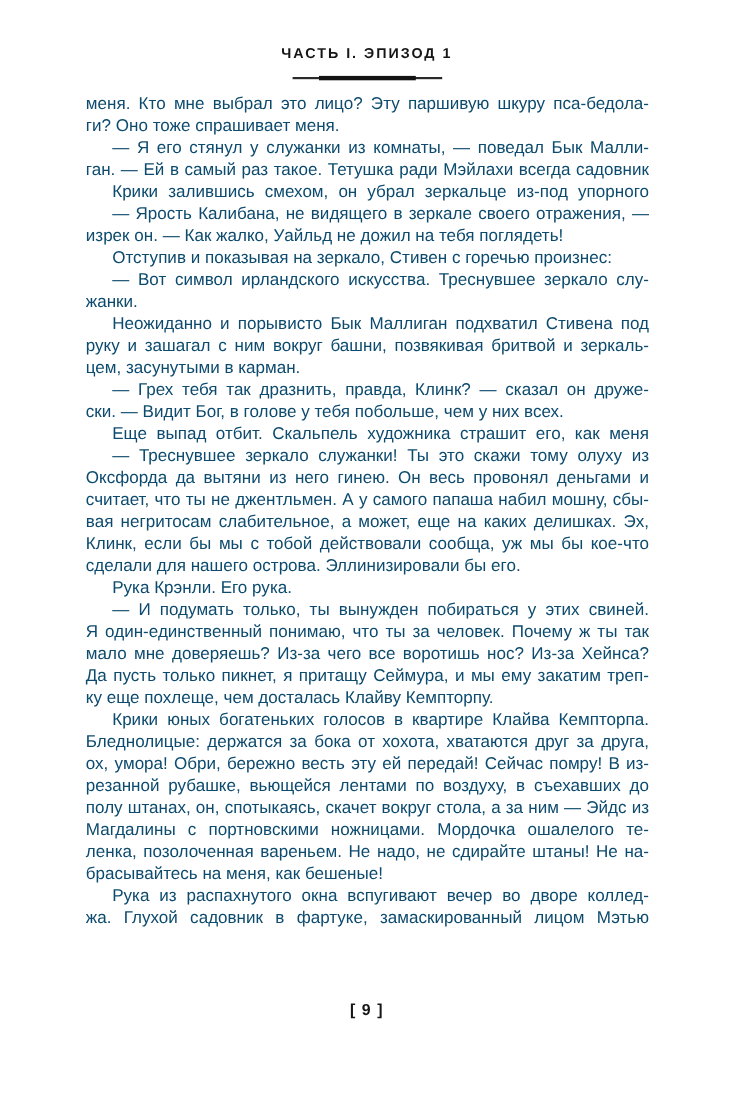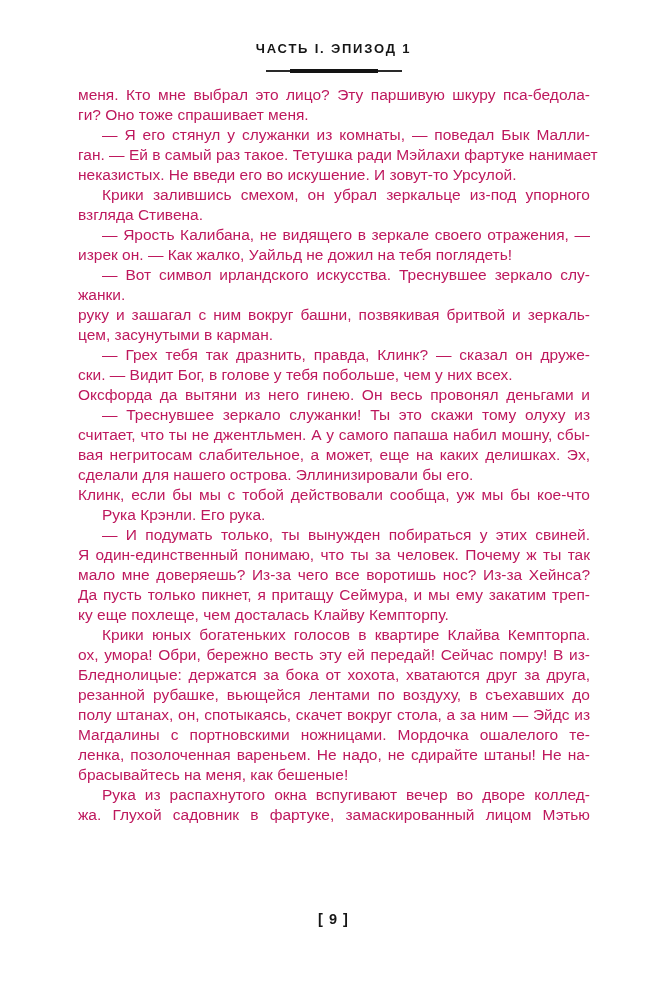--- a/index.html
+++ b/index.html
@@ -52,21 +52,21 @@
     height: 3.5px;
     background: #131313;
   }
   .text-block {
     position: absolute;
     top: 85px;
     left: 78px;
     width: 512px;
     font-size: 15.5px;
     line-height: 20px;
-    color: #be185d;
+    color: #0c4a6e;
   }
   .line {
     height: 20px;
     text-align: justify;
     text-align-last: justify;
     text-justify: inter-word;
     white-space: nowrap;
   }
   .line.para-end {
     text-align-last: left;
@@ -95,47 +95,48 @@
 
   <div class="divider">
     <div class="divider-thin"></div>
     <div class="divider-thick"></div>
   </div>
 
   <div class="text-block">
       <div class="line">меня. Кто мне выбрал это лицо? Эту паршивую шкуру пса-бедола-</div>
       <div class="line para-end">ги? Оно тоже спрашивает меня.</div>
       <div class="line indent">— Я его стянул у служанки из комнаты, — поведал Бык Малли-</div>
-      <div class="line">ган. — Ей в самый раз такое. Тетушка ради Мэйлахи фартуке нанимает</div>
-      <div class="line para-end">неказистых. Не введи его во искушение. И зовут-то Урсулой.</div>
+      <div class="line">ган. — Ей в самый раз такое. Тетушка ради Мэйлахи всегда садовник</div>
       <div class="line indent">Крики залившись смехом, он убрал зеркальце из-под упорного</div>
-      <div class="line para-end">взгляда Стивена.</div>
       <div class="line indent">— Ярость Калибана, не видящего в зеркале своего отражения, —</div>
       <div class="line para-end">изрек он. — Как жалко, Уайльд не дожил на тебя поглядеть!</div>
+      <div class="line indent para-end">Отступив и показывая на зеркало, Стивен с горечью произнес:</div>
       <div class="line indent">— Вот символ ирландского искусства. Треснувшее зеркало слу-</div>
       <div class="line para-end">жанки.</div>
+      <div class="line indent">Неожиданно и порывисто Бык Маллиган подхватил Стивена под</div>
       <div class="line">руку и зашагал с ним вокруг башни, позвякивая бритвой и зеркаль-</div>
       <div class="line para-end">цем, засунутыми в карман.</div>
       <div class="line indent">— Грех тебя так дразнить, правда, Клинк? — сказал он друже-</div>
       <div class="line para-end">ски. — Видит Бог, в голове у тебя побольше, чем у них всех.</div>
+      <div class="line indent">Еще выпад отбит. Скальпель художника страшит его, как меня</div>
+      <div class="line indent">— Треснувшее зеркало служанки! Ты это скажи тому олуху из</div>
       <div class="line">Оксфорда да вытяни из него гинею. Он весь провонял деньгами и</div>
-      <div class="line indent">— Треснувшее зеркало служанки! Ты это скажи тому олуху из</div>
       <div class="line">считает, что ты не джентльмен. А у самого папаша набил мошну, сбы-</div>
       <div class="line">вая негритосам слабительное, а может, еще на каких делишках. Эх,</div>
+      <div class="line">Клинк, если бы мы с тобой действовали сообща, уж мы бы кое-что</div>
       <div class="line para-end">сделали для нашего острова. Эллинизировали бы его.</div>
-      <div class="line">Клинк, если бы мы с тобой действовали сообща, уж мы бы кое-что</div>
       <div class="line indent para-end">Рука Крэнли. Его рука.</div>
       <div class="line indent">— И подумать только, ты вынужден побираться у этих свиней.</div>
       <div class="line">Я один-единственный понимаю, что ты за человек. Почему ж ты так</div>
       <div class="line">мало мне доверяешь? Из-за чего все воротишь нос? Из-за Хейнса?</div>
       <div class="line">Да пусть только пикнет, я притащу Сеймура, и мы ему закатим треп-</div>
       <div class="line para-end">ку еще похлеще, чем досталась Клайву Кемпторпу.</div>
       <div class="line indent">Крики юных богатеньких голосов в квартире Клайва Кемпторпа.</div>
+      <div class="line">Бледнолицые: держатся за бока от хохота, хватаются друг за друга,</div>
       <div class="line">ох, умора! Обри, бережно весть эту ей передай! Сейчас помру! В из-</div>
-      <div class="line">Бледнолицые: держатся за бока от хохота, хватаются друг за друга,</div>
       <div class="line">резанной рубашке, вьющейся лентами по воздуху, в съехавших до</div>
       <div class="line">полу штанах, он, спотыкаясь, скачет вокруг стола, а за ним — Эйдс из</div>
       <div class="line">Магдалины с портновскими ножницами. Мордочка ошалелого те-</div>
       <div class="line">ленка, позолоченная вареньем. Не надо, не сдирайте штаны! Не на-</div>
       <div class="line para-end">брасывайтесь на меня, как бешеные!</div>
       <div class="line indent">Рука из распахнутого окна вспугивают вечер во дворе коллед-</div>
       <div class="line">жа. Глухой садовник в фартуке, замаскированный лицом Мэтью</div>
     </div>
 
   <div class="page-number">[ 9 ]</div>

